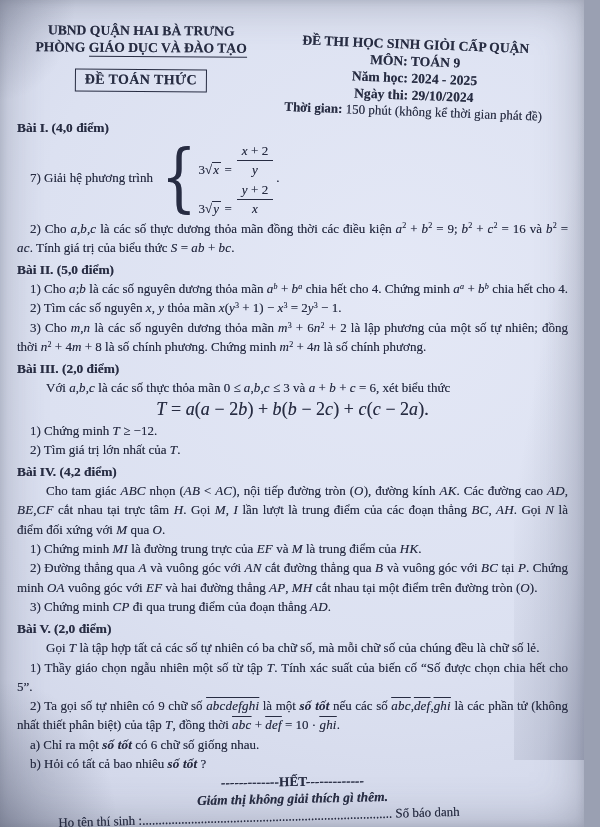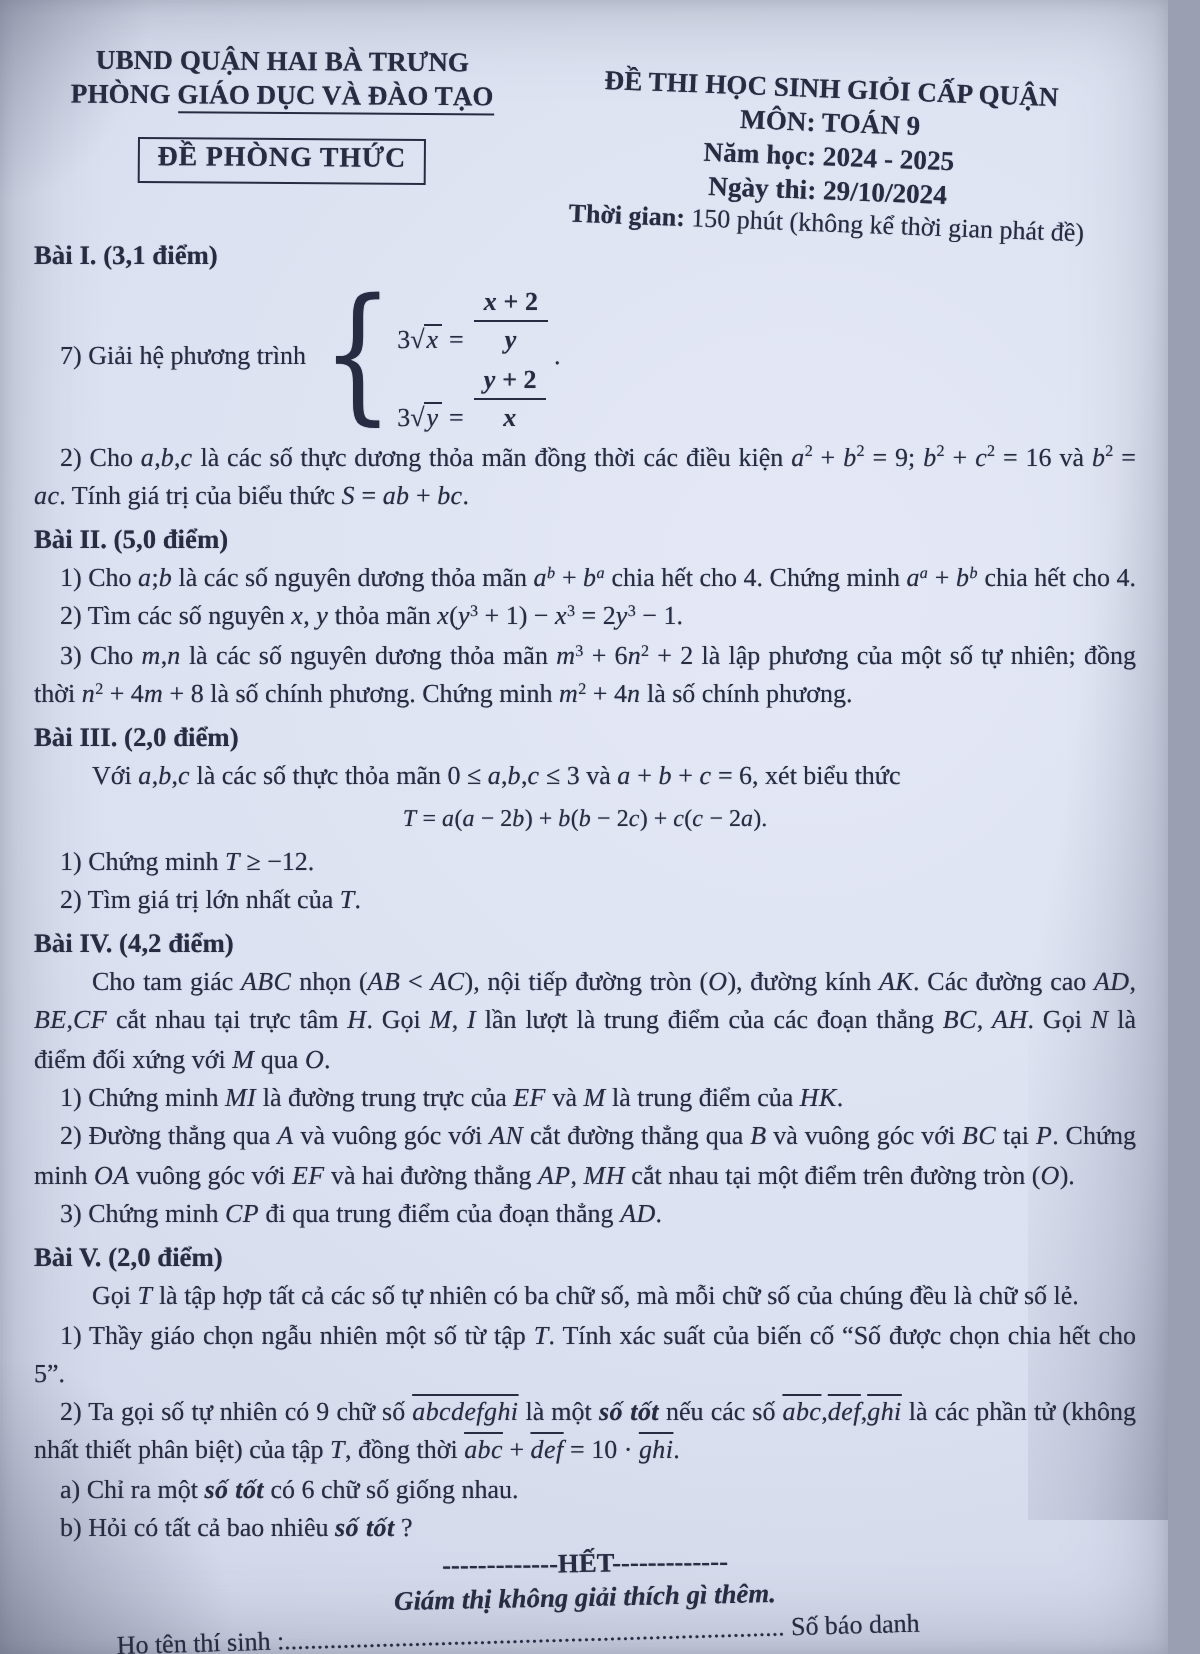--- a/index.html
+++ b/index.html
@@ -27,33 +27,33 @@
   .h-b{font-weight:700;font-size:13.6px;line-height:17px;}
   .h-n{font-size:13px;line-height:16.5px;}
   .ul{border-bottom:1.4px solid #272c42;padding-bottom:1px;}
   .stamp{display:inline-block;margin-top:13px;padding:2px 9px 3px;
     border:1.7px solid #272c42;font-weight:700;font-size:14px;letter-spacing:.4px;}
 
   
   .sec-title{font-weight:700;font-size:13.4px;line-height:19px;margin-top:3px;}
   .para{margin:0;font-size:13px;line-height:19.3px;text-align:justify;text-indent:13px;}
   .para.indent{text-indent:29px;}
-  .center-eq{margin:1px 0;font-size:12px;line-height:21px;text-align:center;text-indent:0;}
+  .center-eq{margin:1px 0;font-size:18px;line-height:21px;text-align:center;text-indent:0;}
   sup{font-size:.62em;line-height:0;vertical-align:baseline;position:relative;top:-.5em;}
   i{letter-spacing:.2px;}
   .ov{text-decoration:overline;}
 
   
   .sysline{display:flex;align-items:center;margin:2px 0 2px 13px;font-size:13px;}
   .brace{font-family:"DejaVu Serif",serif;font-size:56px;font-weight:400;
     transform:scaleY(1.32);line-height:0;margin:0 2px 0 8px;}
   .eq-col{display:flex;flex-direction:column;}
   .eq{display:flex;align-items:flex-end;gap:5px;height:39px;}
   .rad{display:inline-block;border-top:1.2px solid #272c42;line-height:1.1;padding:0 2px 0 1px;}
-  .frac{display:inline-block;text-align:center;vertical-align:middle;font-weight:bold;}
+  .frac{display:inline-block;text-align:center;vertical-align:middle;}
   .frac .num{display:block;border-bottom:1.1px solid #272c42;padding:0 5px 1px;}
   .frac .den{display:block;padding:1px 5px 0;}
   .sys-period{align-self:center;margin-left:3px;}
 
   
   .het{text-align:center;font-weight:700;font-size:13.4px;margin-top:1px;transform:rotate(-.8deg);}
   .proctor-note{text-align:center;font-style:italic;font-weight:600;font-size:13.4px;
     line-height:18px;transform:rotate(-1.2deg);}
   .candidate{font-size:13px;margin:7px 0 0 42px;transform:rotate(-1.6deg);transform-origin:left bottom;}
 </style>
@@ -64,33 +64,33 @@
   <div class="shadow-tl"></div>
   <div class="shadow-bl"></div>
   <div class="crease"></div>
 
   <div class="paper">
 
     <div class="hdr">
       <div class="hdr-left">
         <div class="h-b">UBND QUẬN HAI BÀ TRƯNG</div>
         <div class="h-b"><span>PHÒNG </span><span class="ul">GIÁO DỤC VÀ ĐÀO TẠO</span></div>
-        <div class="stamp">ĐỀ PHÒNG THỨC</div>
+        <div class="stamp">ĐỀ TOÁN THỨC</div>
       </div>
       <div class="hdr-right">
         <div class="h-b">ĐỀ THI HỌC SINH GIỎI CẤP QUẬN</div>
         <div class="h-b">MÔN: TOÁN 9</div>
         <div class="h-b">Năm học: 2024 - 2025</div>
         <div class="h-b">Ngày thi: 29/10/2024</div>
         <div class="h-n"><b>Thời gian:</b><span> 150 phút (không kể thời gian phát đề)</span></div>
       </div>
     </div>
 
     <div>
-      <div class="sec-title">Bài I. (3,1 điểm)</div>
+      <div class="sec-title">Bài I. (4,0 điểm)</div>
       <div class="sysline">
         <span>7) Giải hệ phương trình</span>
         <span class="brace">{</span>
         <span class="eq-col">
           <span class="eq">
             <span>3√<span class="rad"><i>x</i></span> =</span>
             <span class="frac">
               <span class="num"><i>x</i> + 2</span>
               <span class="den"><i>y</i></span>
             </span>

